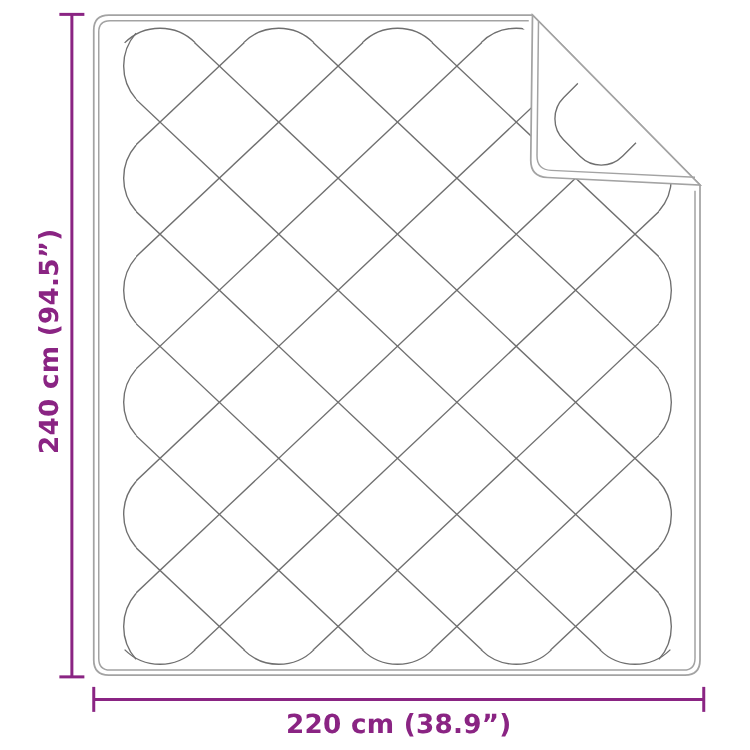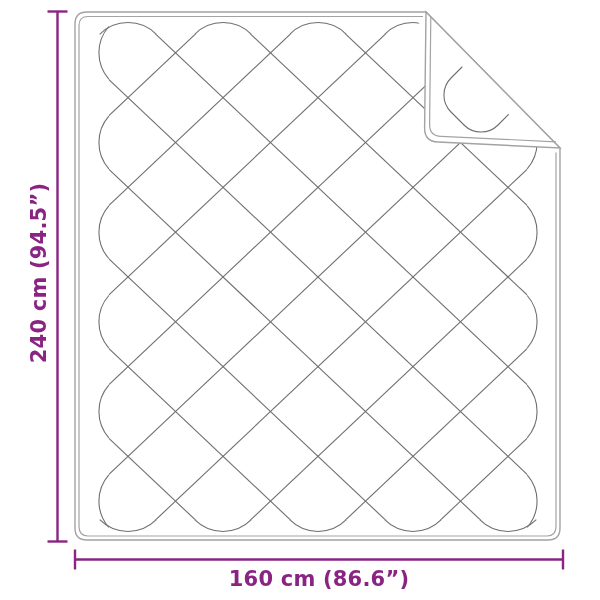--- a/index.html
+++ b/index.html
@@ -117,14 +117,14 @@
         <path d="M47.5 11.5 H67.5"></path>
         <path d="M47.5 541.5 H67.5"></path>
         <path d="M75 559.5 H563"></path>
         <path d="M75 549.5 V569.5"></path>
         <path d="M563 549.5 V569.5"></path>
       </g>
     </svg>
 
   <div class="dim-label height">240 cm (94.5”)</div>
 
-  <div class="dim-label width">160 cm (86.6”)</div>
+  <div class="dim-label width">220 cm (38.9”)</div>
 </div>
 
 </body></html>

